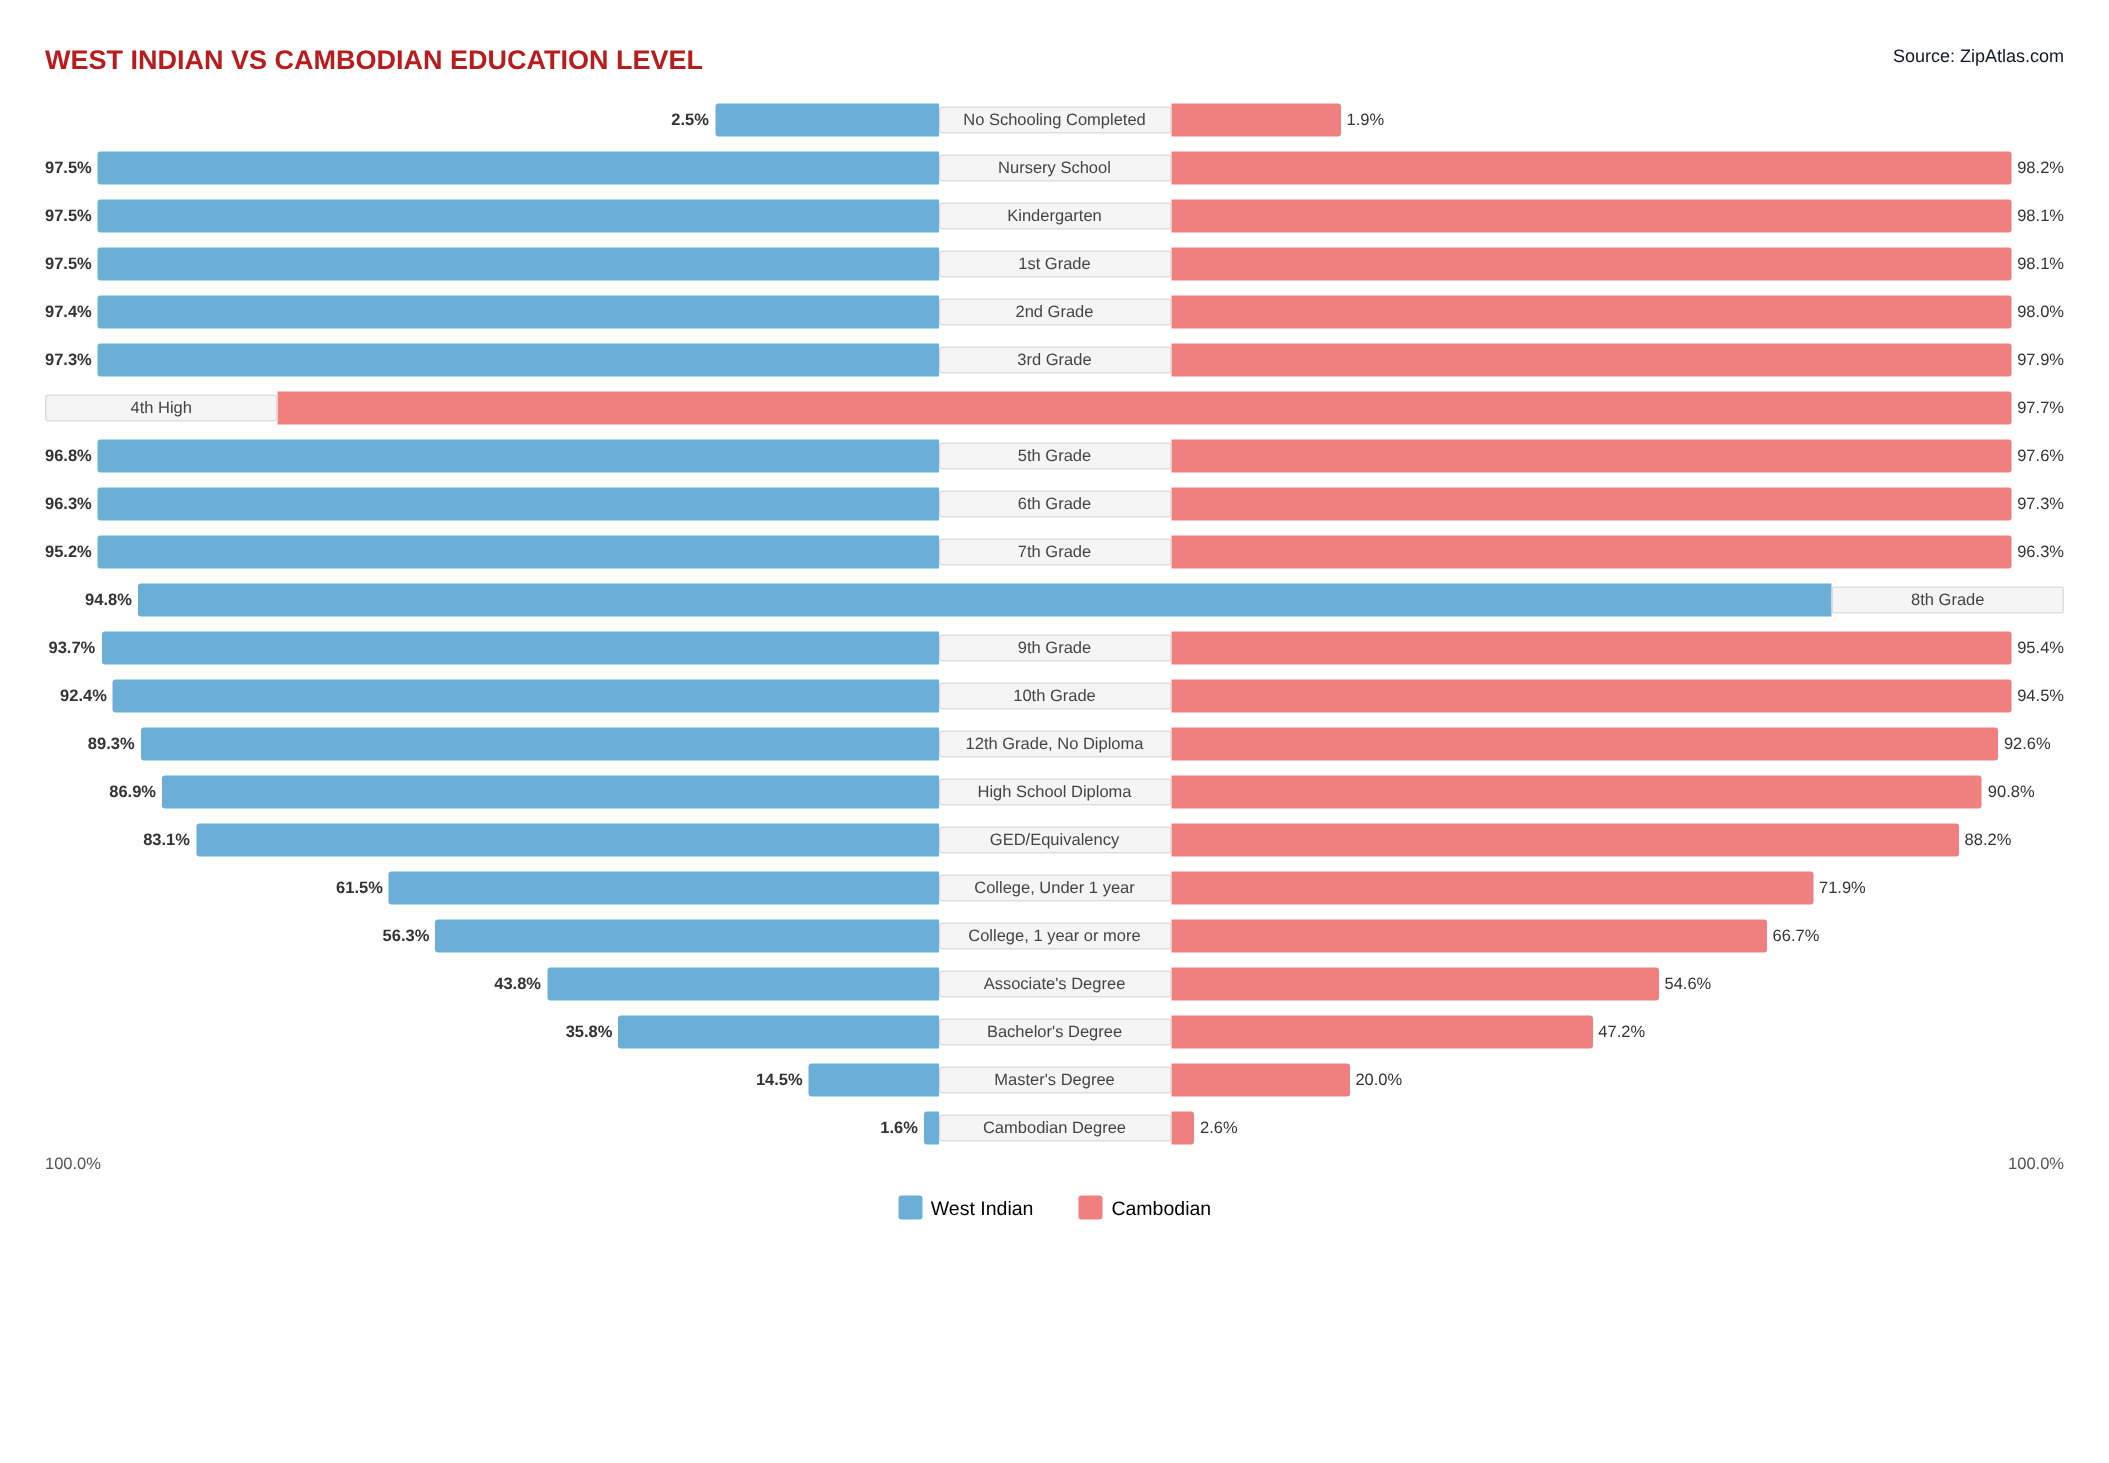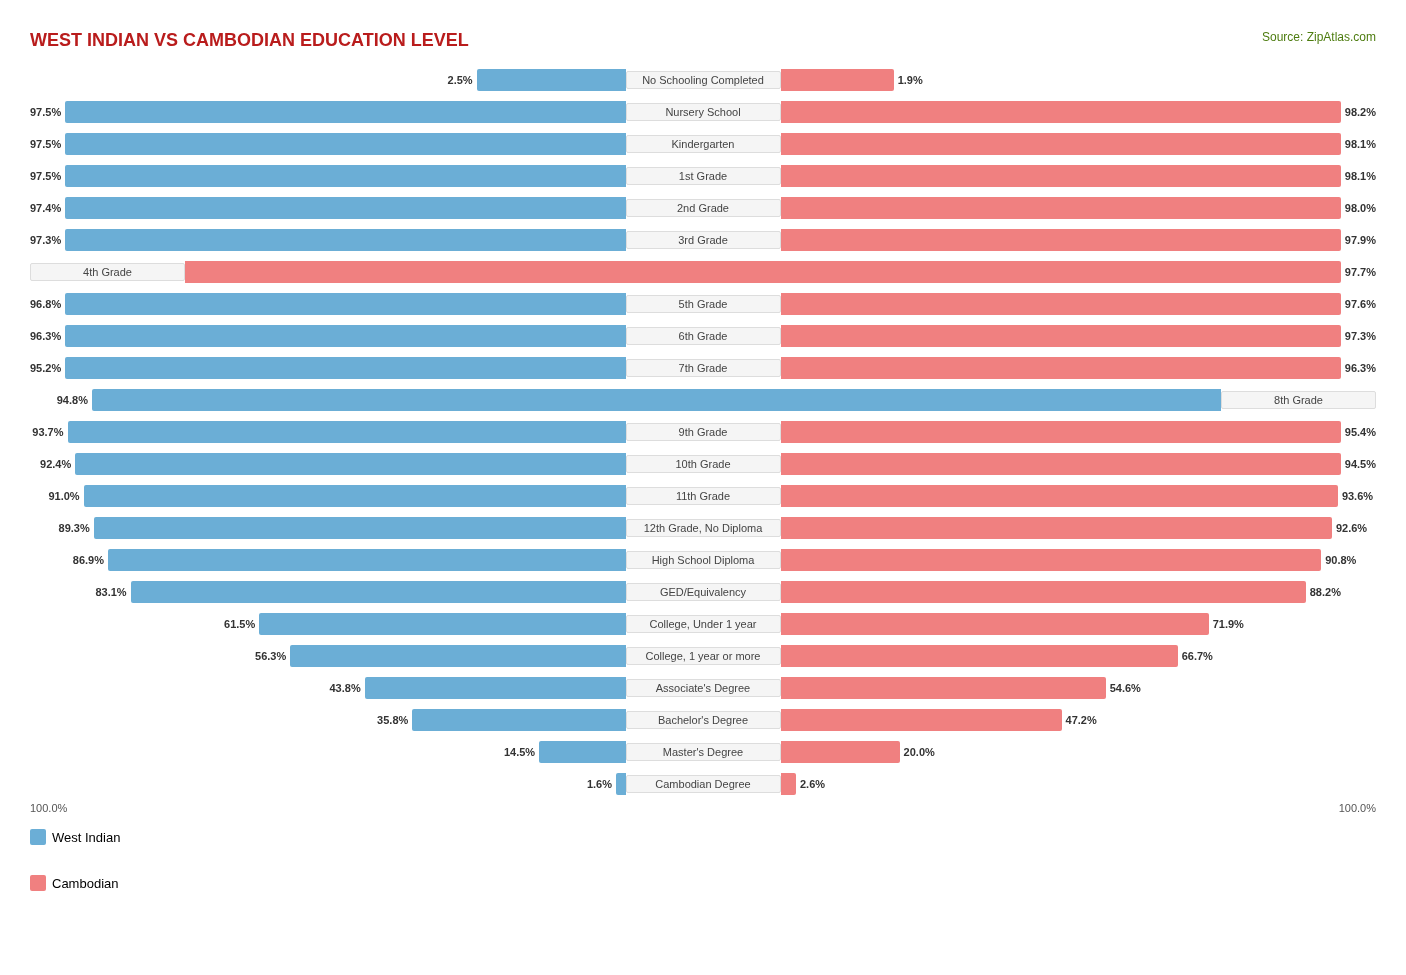--- a/index.html
+++ b/index.html
@@ -20,36 +20,36 @@
       font-weight: bold;
       text-transform: uppercase;
       color: #b91c1c;
       margin-bottom: 5px;
     }
     .source {
       position: absolute;
       top: 10px;
       right: 10px;
       font-size: 12px;
-      color: #4d7c0f;
+      color: #0f172a;
     }
     .chart-area {
       margin-top: 15px;
       width: 100%;
     }
     .val-left {
       font-size: 11px;
       font-weight: bold;
       color: #333;
       margin-right: 4px;
       white-space: nowrap;
     }
     .val-right {
       font-size: 11px;
-      font-weight: bold;
+      font-weight: normal;
       color: #333;
       margin-left: 4px;
       white-space: nowrap;
     }
     .fill-blue {
       background-color: #6baed6;
       height: 100%;
       border-radius: 2px 0 0 2px;
     }
     .fill-pink {
@@ -88,21 +88,20 @@
       align-items: center;
       justify-content: flex-start;
       flex: 1;
       height: 22px;
     }
     .legend {
       display: flex;
       justify-content: center;
       margin-top: 15px;
       gap: 30px;
-      flex-direction: column;
     }
     .legend-item {
       display: flex;
       align-items: center;
       gap: 6px;
       font-size: 13px;
     }
     .legend-color {
       width: 16px;
       height: 16px;
@@ -185,21 +184,21 @@
         <span class="val-left">97.3%</span>
         <div class="fill-blue" style="width:97.3%; background-color:#6baed6;"></div>
       </div>
       <div class="center-label">3rd Grade</div>
       <div class="right-section">
         <div class="fill-pink" style="width:97.9%; background-color:#f08080;"></div>
         <span class="val-right">97.9%</span>
       </div>
     </div>
       <div class="row-wrapper">
-      <div class="center-label">4th Grade</div>
+      <div class="center-label">4th High</div>
       <div class="right-section">
         <div class="fill-pink" style="width:97.7%; background-color:#f08080;"></div>
         <span class="val-right">97.7%</span>
       </div>
     </div>
       <div class="row-wrapper">
       <div class="left-section">
         <span class="val-left">96.8%</span>
         <div class="fill-blue" style="width:96.8%; background-color:#6baed6;"></div>
       </div>
@@ -251,31 +250,20 @@
     </div>
       <div class="row-wrapper">
       <div class="left-section">
         <span class="val-left">92.4%</span>
         <div class="fill-blue" style="width:92.4%; background-color:#6baed6;"></div>
       </div>
       <div class="center-label">10th Grade</div>
       <div class="right-section">
         <div class="fill-pink" style="width:94.5%; background-color:#f08080;"></div>
         <span class="val-right">94.5%</span>
-      </div>
-    </div>
-      <div class="row-wrapper">
-      <div class="left-section">
-        <span class="val-left">91.0%</span>
-        <div class="fill-blue" style="width:91%; background-color:#6baed6;"></div>
-      </div>
-      <div class="center-label">11th Grade</div>
-      <div class="right-section">
-        <div class="fill-pink" style="width:93.6%; background-color:#f08080;"></div>
-        <span class="val-right">93.6%</span>
       </div>
     </div>
       <div class="row-wrapper">
       <div class="left-section">
         <span class="val-left">89.3%</span>
         <div class="fill-blue" style="width:89.3%; background-color:#6baed6;"></div>
       </div>
       <div class="center-label">12th Grade, No Diploma</div>
       <div class="right-section">
         <div class="fill-pink" style="width:92.6%; background-color:#f08080;"></div>

